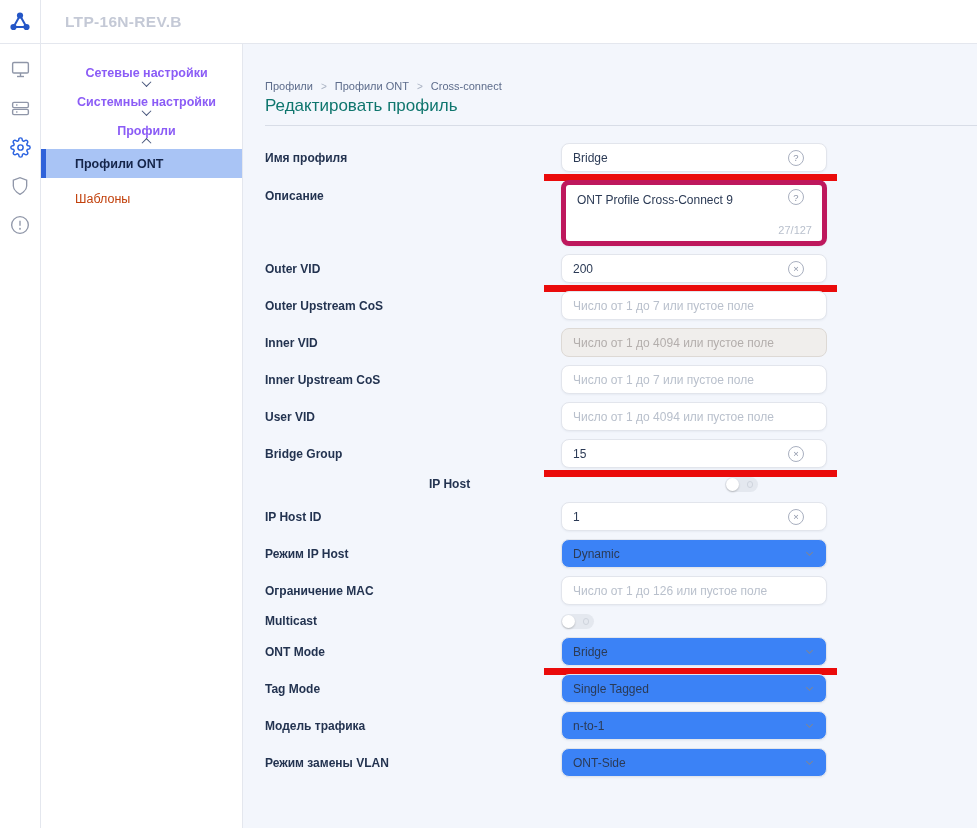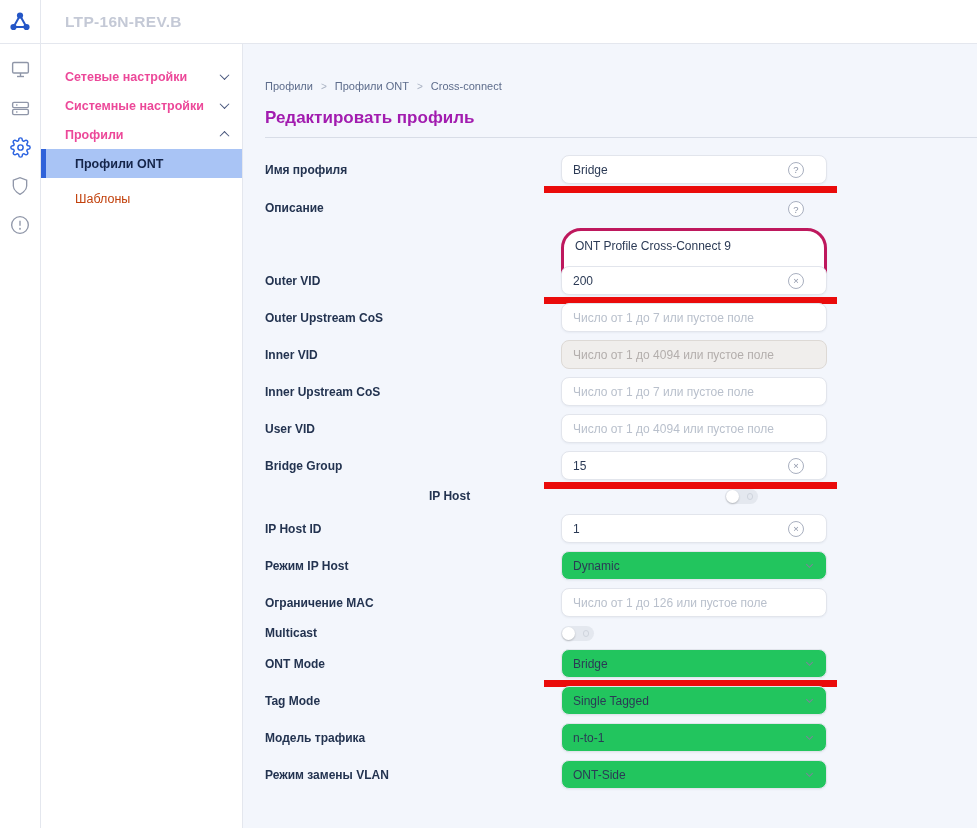--- a/index.html
+++ b/index.html
@@ -18,63 +18,63 @@
   .rail { position:absolute; left:0; top:44px; width:41px; height:784px;
     background:#fff; border-right:1px solid #e4e7ee; display:flex; flex-direction:column;
     align-items:center; padding-top:14px; gap:17px; z-index:4; }
   .rail-btn { width:22px; height:22px; display:flex; align-items:center; justify-content:center; cursor:pointer; }
   .rail svg { stroke:#8f96a8; }
   .rail .active svg { stroke:#2a62e0; }
 
   
   .sidebar { position:absolute; left:41px; top:44px; width:202px; height:784px;
     background:#fff; border-right:1px solid #e4e7ee; padding-top:18px; z-index:3; }
-  .side-item { height:29px; display:flex; align-items:center; justify-content:space-between;
-    padding:0 14px 0 24px; color:#ec4899; font-size:12.5px; font-weight:600; cursor:pointer; }
+  .side-item { height:29px; display:flex; align-items:center; justify-content:center;
+    padding:0 14px 0 24px; color:#8b5cf6; font-size:12.5px; font-weight:600; cursor:pointer;flex-direction:column; }
   .side-sub { height:29px; display:flex; align-items:center; padding-left:34px;
     color:#c2410c; font-size:12.5px; cursor:pointer; position:relative; }
   .side-sub.active { background:#a9c4f5; color:#15254a; font-weight:600; }
   .side-sub.active::before { content:""; position:absolute; left:0; top:0; bottom:0; width:5px; background:#2f62d9; }
   .side-sub.last { margin-top:6px; }
   .chev { width:7px; height:7px; border-right:1.6px solid #44537a; border-bottom:1.6px solid #44537a; }
   .chev.down { transform:rotate(45deg) translate(-1px,-1px); }
   .chev.up   { transform:rotate(-135deg) translate(-1px,-1px); }
 
   
   .content { position:absolute; left:243px; top:44px; width:734px; height:784px;
     background:#f3f6fc; padding-left:22px; }
   .breadcrumb { margin-top:36px; font-size:11px; color:#5d6c8b; display:flex; gap:8px; align-items:center; }
   .breadcrumb .sep { color:#a8b1c2; font-size:10px; }
   .breadcrumb .crumb { cursor:pointer; }
-  .page-title { margin-top:16px; font-size:17px; font-weight:700; color:#a21caf; }
+  .page-title { margin-top:4px; font-size:17px; font-weight:400; color:#0f766e; }
   .title-rule { margin-top:9px; height:1px; background:#d8dde7; width:712px; }
 
   
   .form { margin-top:17px; }
   .row { display:flex; align-items:center; height:29px; margin-bottom:8px; }
   .row.ta { height:66px; align-items:flex-start; }
   .row.ta .lbl { padding-top:9px; }
   .row.tg { height:16px; margin-bottom:10px;justify-content:flex-end; }
   .row.tg2 { height:16px; margin-bottom:8px; }
   .lbl { width:296px; font-size:12px; font-weight:700; color:#233350; flex:none; }
   .ctrl { position:relative; width:252px; flex:none; }
 
   .inp { width:266px; height:29px; border:1px solid #e2e5ec; border-radius:8px; background:#fff;
     padding:0 30px 0 11px; font-family:"Liberation Sans",sans-serif; font-size:12px; color:#2b3a55;
     box-shadow:0 1px 2px rgba(23,43,77,.05); outline:none; }
   .inp::placeholder { color:#b9c0cc; }
   .inp:disabled { background:#f0eeec; border-color:#ddd9d5; box-shadow:none; }
   .inp:disabled::placeholder { color:#b3aeac; }
 
-  .textarea { width:266px; height:66px; border:3px solid #be185d; border-radius:20px; background:#fff;
+  .textarea { width:266px; height:66px; border:5px solid #be185d; border-radius:8px; background:#fff;
     box-shadow:0 1px 2px rgba(23,43,77,.05); position:relative; padding:8px 34px 0 11px;
-    font-size:12px; color:#2b3a55; cursor:text;margin-top:36px; }
+    font-size:12px; color:#2b3a55; cursor:text; }
   .counter { position:absolute; right:10px; bottom:5px; font-size:11px; color:#b9c0cd; }
 
-  .selectbox { width:266px; height:29px; border:1px solid #e2e5ec; border-radius:8px; background:#22c55e;
+  .selectbox { width:266px; height:29px; border:1px solid #e2e5ec; border-radius:8px; background:#3b82f6;
     box-shadow:0 1px 2px rgba(23,43,77,.05); display:flex; align-items:center; justify-content:space-between;
     padding:0 11px; font-size:12px; color:#2b3a55; cursor:pointer; }
 
   .sfx { position:absolute; right:9px; top:50%; transform:translateY(-50%);
     display:flex; align-items:center; justify-content:center; cursor:pointer; }
   .icon-circle { width:16px; height:16px; border-radius:50%; border:1.2px solid #a9b0c0;
     color:#8d95a8; font-size:9.5px; display:flex; align-items:center; justify-content:center; background:#fff; }
   .sfx.ta-pos { top:17px; }
 
   .toggle { width:33px; height:15px; border-radius:8px; background:#e4e8ef; position:relative; cursor:pointer; }

